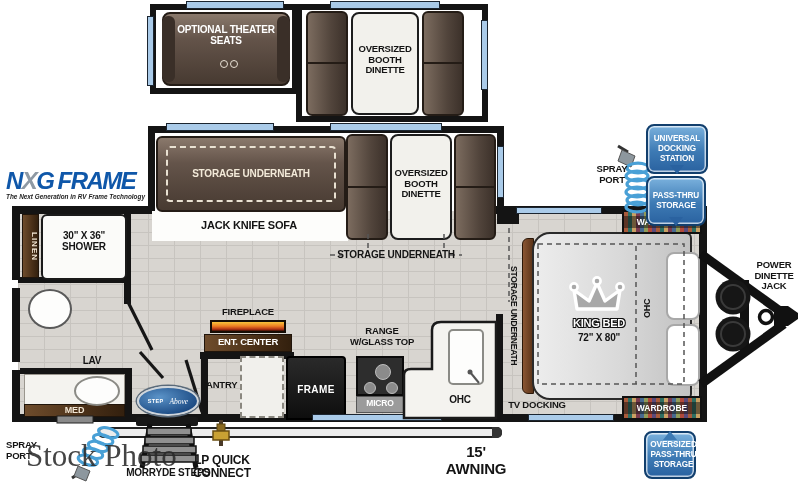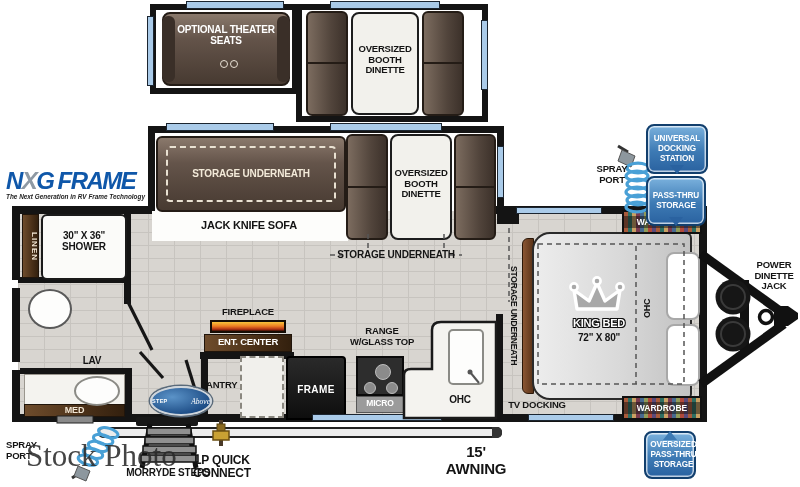--- a/index.html
+++ b/index.html
@@ -266,23 +266,23 @@
   <div class="lbl" style="left:6px;top:440px;width:52px;font-size:9.5px;text-align:left;">SPRAY PORT</div>
   <div class="lbl" style="left:748px;top:260px;width:52px;font-size:9.5px;">POWER DINETTE JACK</div>
   <div class="lbl" style="left:174px;top:454px;width:96px;font-size:12px;">LP QUICK CONNECT</div>
   <div class="lbl" style="left:116px;top:467px;width:104px;font-size:10px;">MORRYDE STEPS</div>
 
   <div class="abs" style="left:98px;top:427px;width:404px;height:11px;background:#ececec;border:2px solid #222;border-radius:5px;box-sizing:border-box;z-index:3;">
     <span class="abs" style="right:-2px;top:-2px;width:10px;height:11px;background:#333;border-radius:0 5px 5px 0;"></span>
   </div>
   <div class="lbl" style="left:440px;top:444px;width:72px;font-size:15px;">15' AWNING</div>
 
-  <div class="abs" style="left:150px;top:386px;width:58px;height:26px;border-radius:50%;z-index:6;
+  <div class="abs" style="left:137px;top:386px;width:58px;height:26px;border-radius:50%;z-index:6;
        border:2.5px solid #cfd6dd;box-shadow:0 0 0 1.5px #5a6a7a;
        background:radial-gradient(ellipse at 35% 35%,#5b93c8,#1c4b84 75%);
-       display:flex;align-items:center;justify-content:space-between;gap:6px;">
+       display:flex;align-items:center;justify-content:center;gap:6px;">
     <span style="font-size:5.5px;font-weight:700;color:#fff;letter-spacing:.3px;">STEP</span>
     <span style="font-size:7.5px;font-style:italic;color:#fff;font-family:'Liberation Serif',serif;">Above</span>
   </div>
 
   <div class="abs" style="left:26px;top:438px;font-family:'Liberation Serif',serif;font-size:31px;color:rgba(42,42,42,.88);z-index:8;white-space:nowrap;">Stock Photo</div>
 
 </div>
 
 </body></html>

